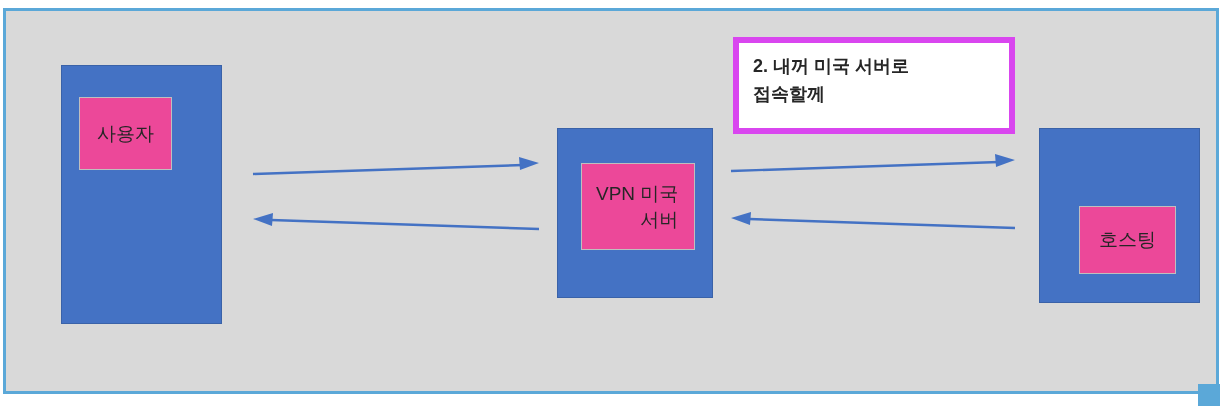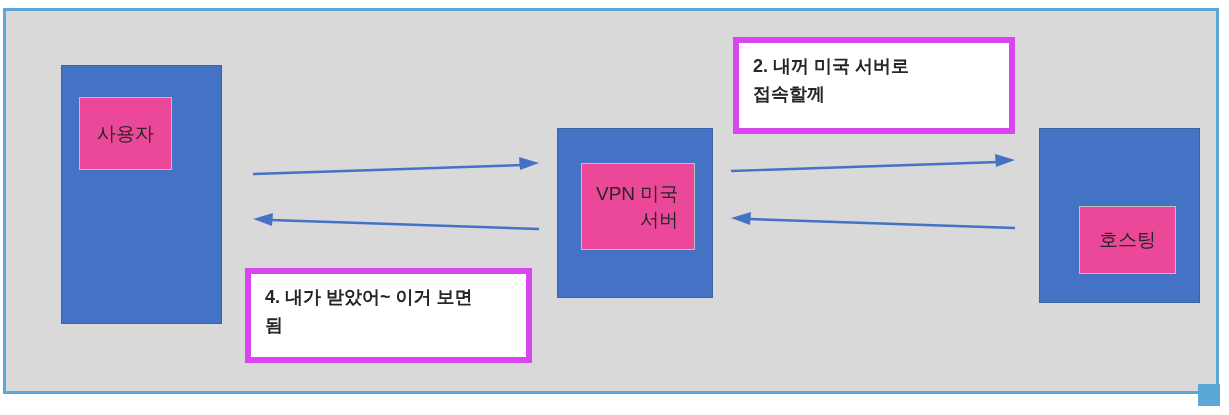--- a/index.html
+++ b/index.html
@@ -117,20 +117,18 @@
     <svg class="arrow-svg" id="arrow-4" viewBox="0 0 288 32">
       <line x1="286" y1="21" x2="20" y2="12" stroke="#4472C4" stroke-width="2.4"></line>
       <polygon points="2,11 22,5 21,18" fill="#4472C4"></polygon>
     </svg>
 
 
     <div class="callout" id="callout-2">2. 내꺼 미국 서버로
 접속할께</div>
 
 
-    <div class="callout" id="callout-4">4. 내가 받았어~ 이거 보면
-됨</div>
 
   </div>
 
   <div id="resize-handle"></div>
 
 </div>
 
 </body></html>

